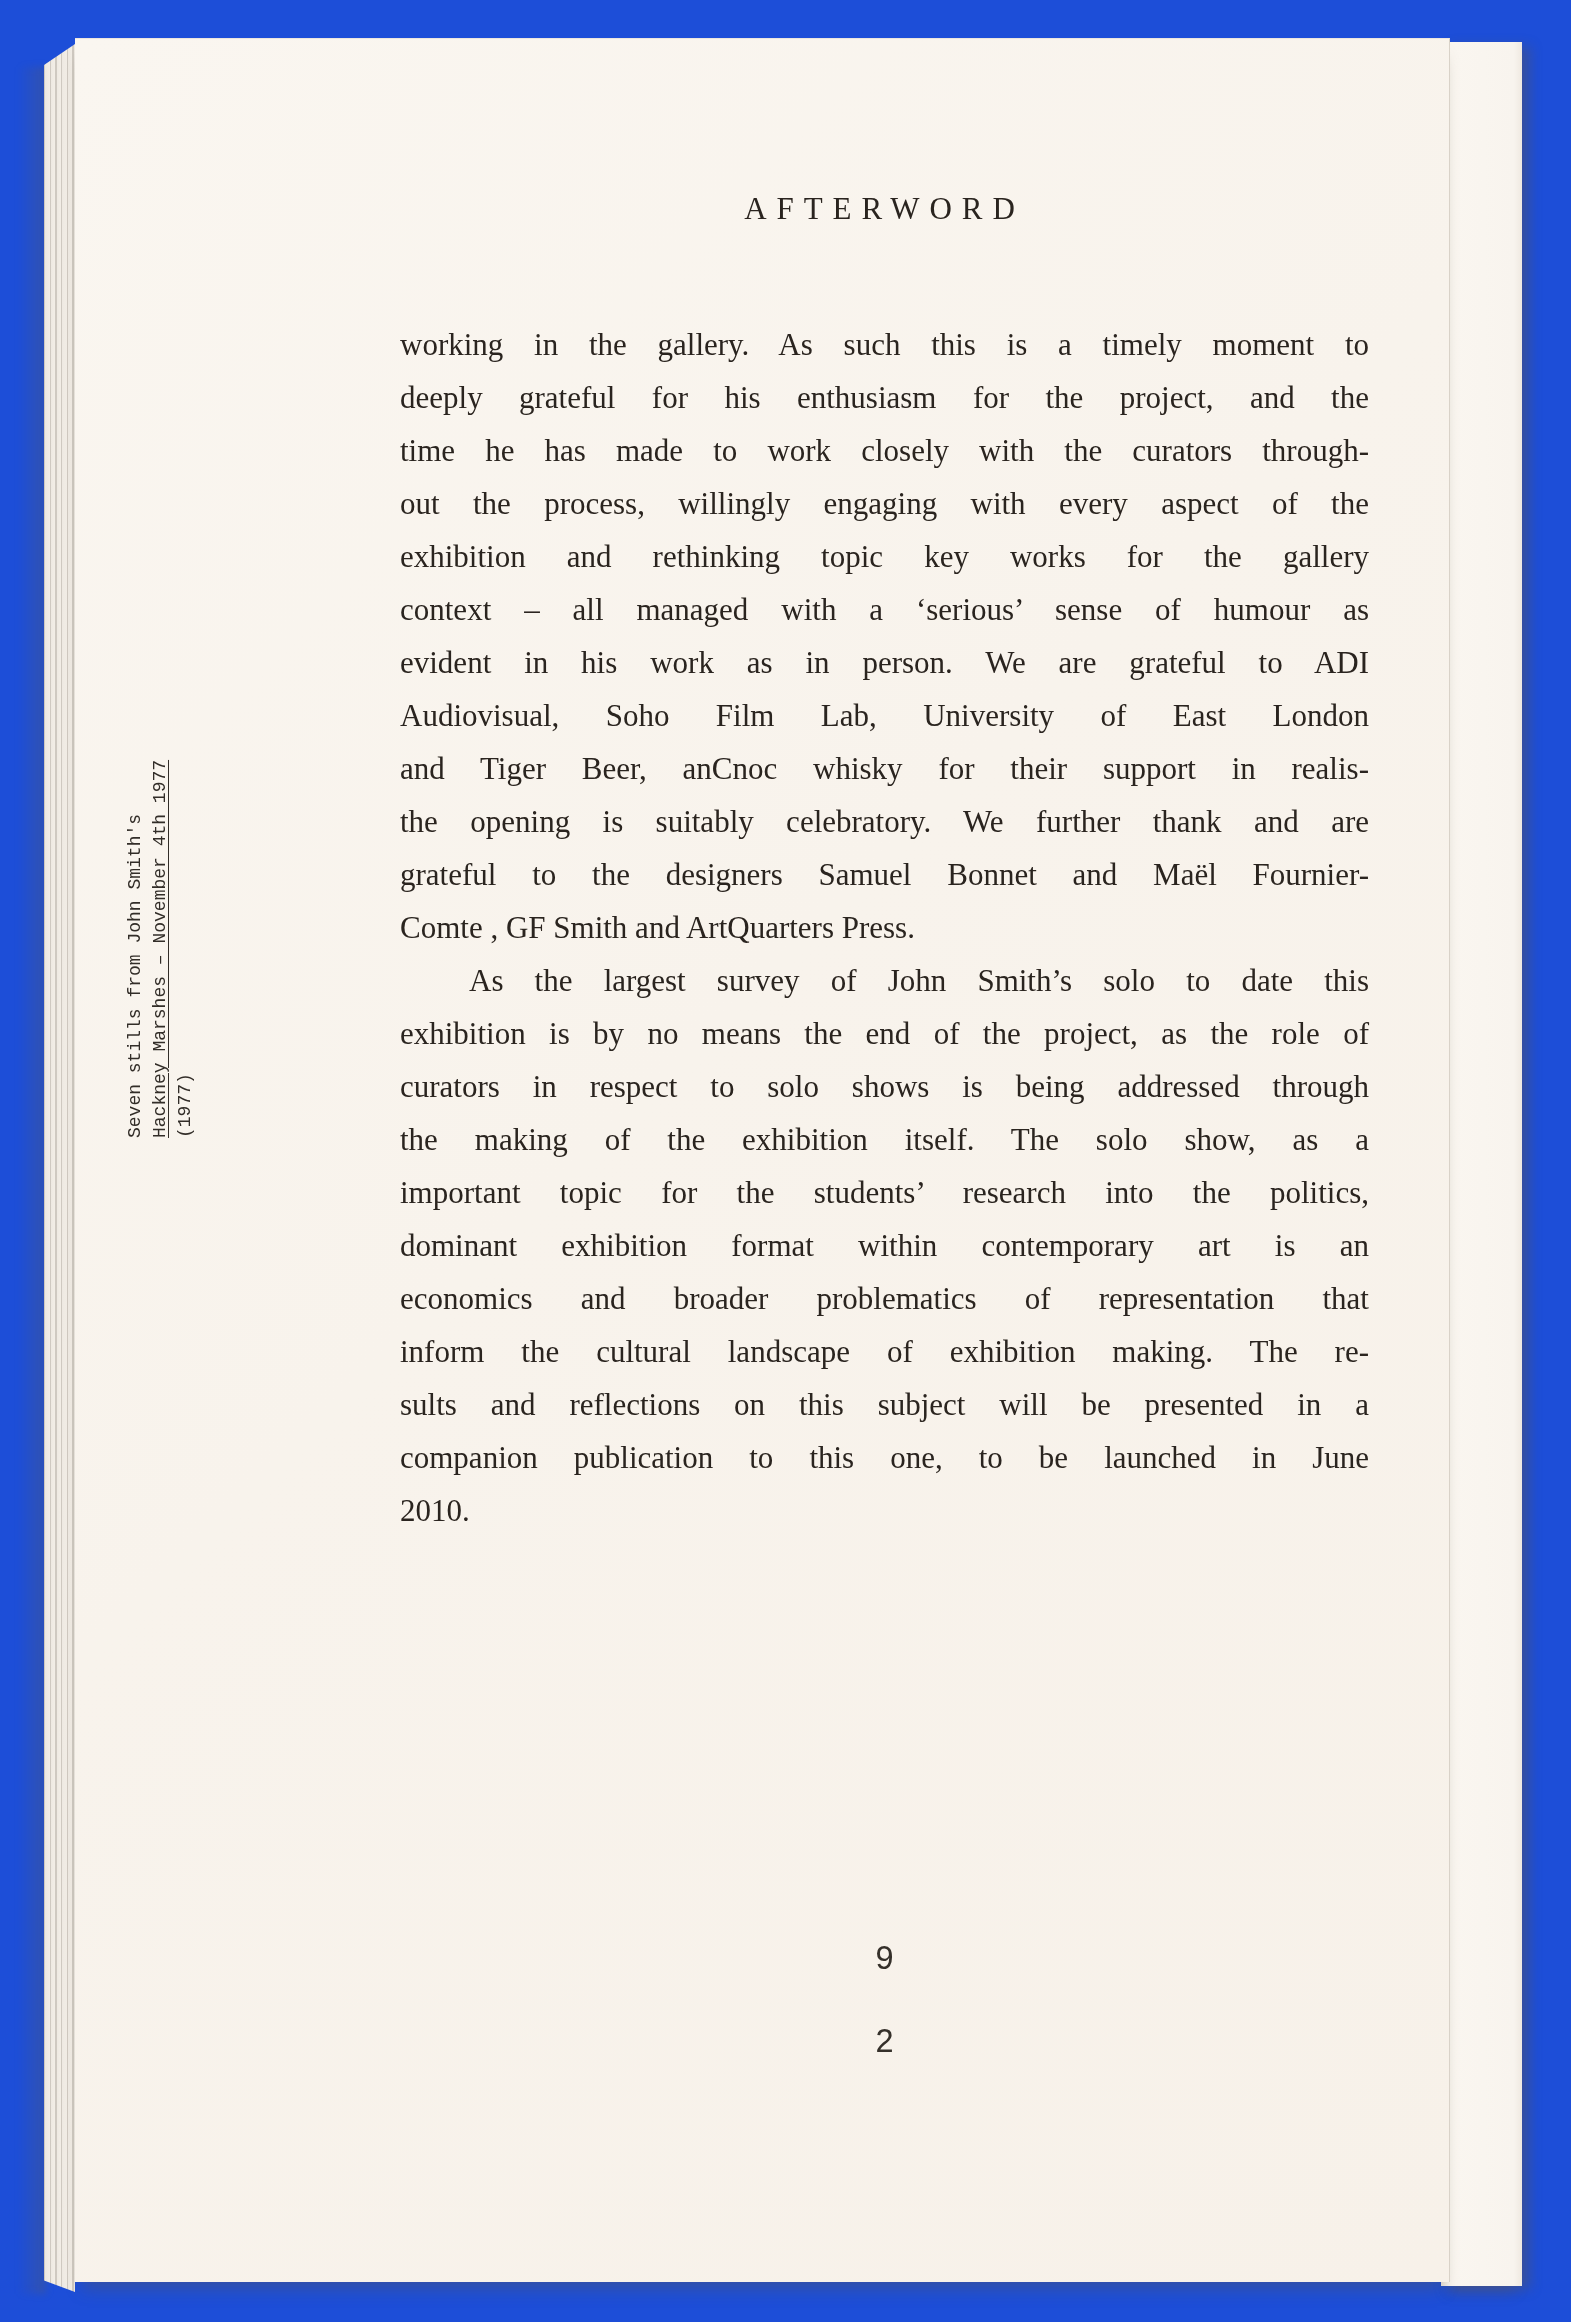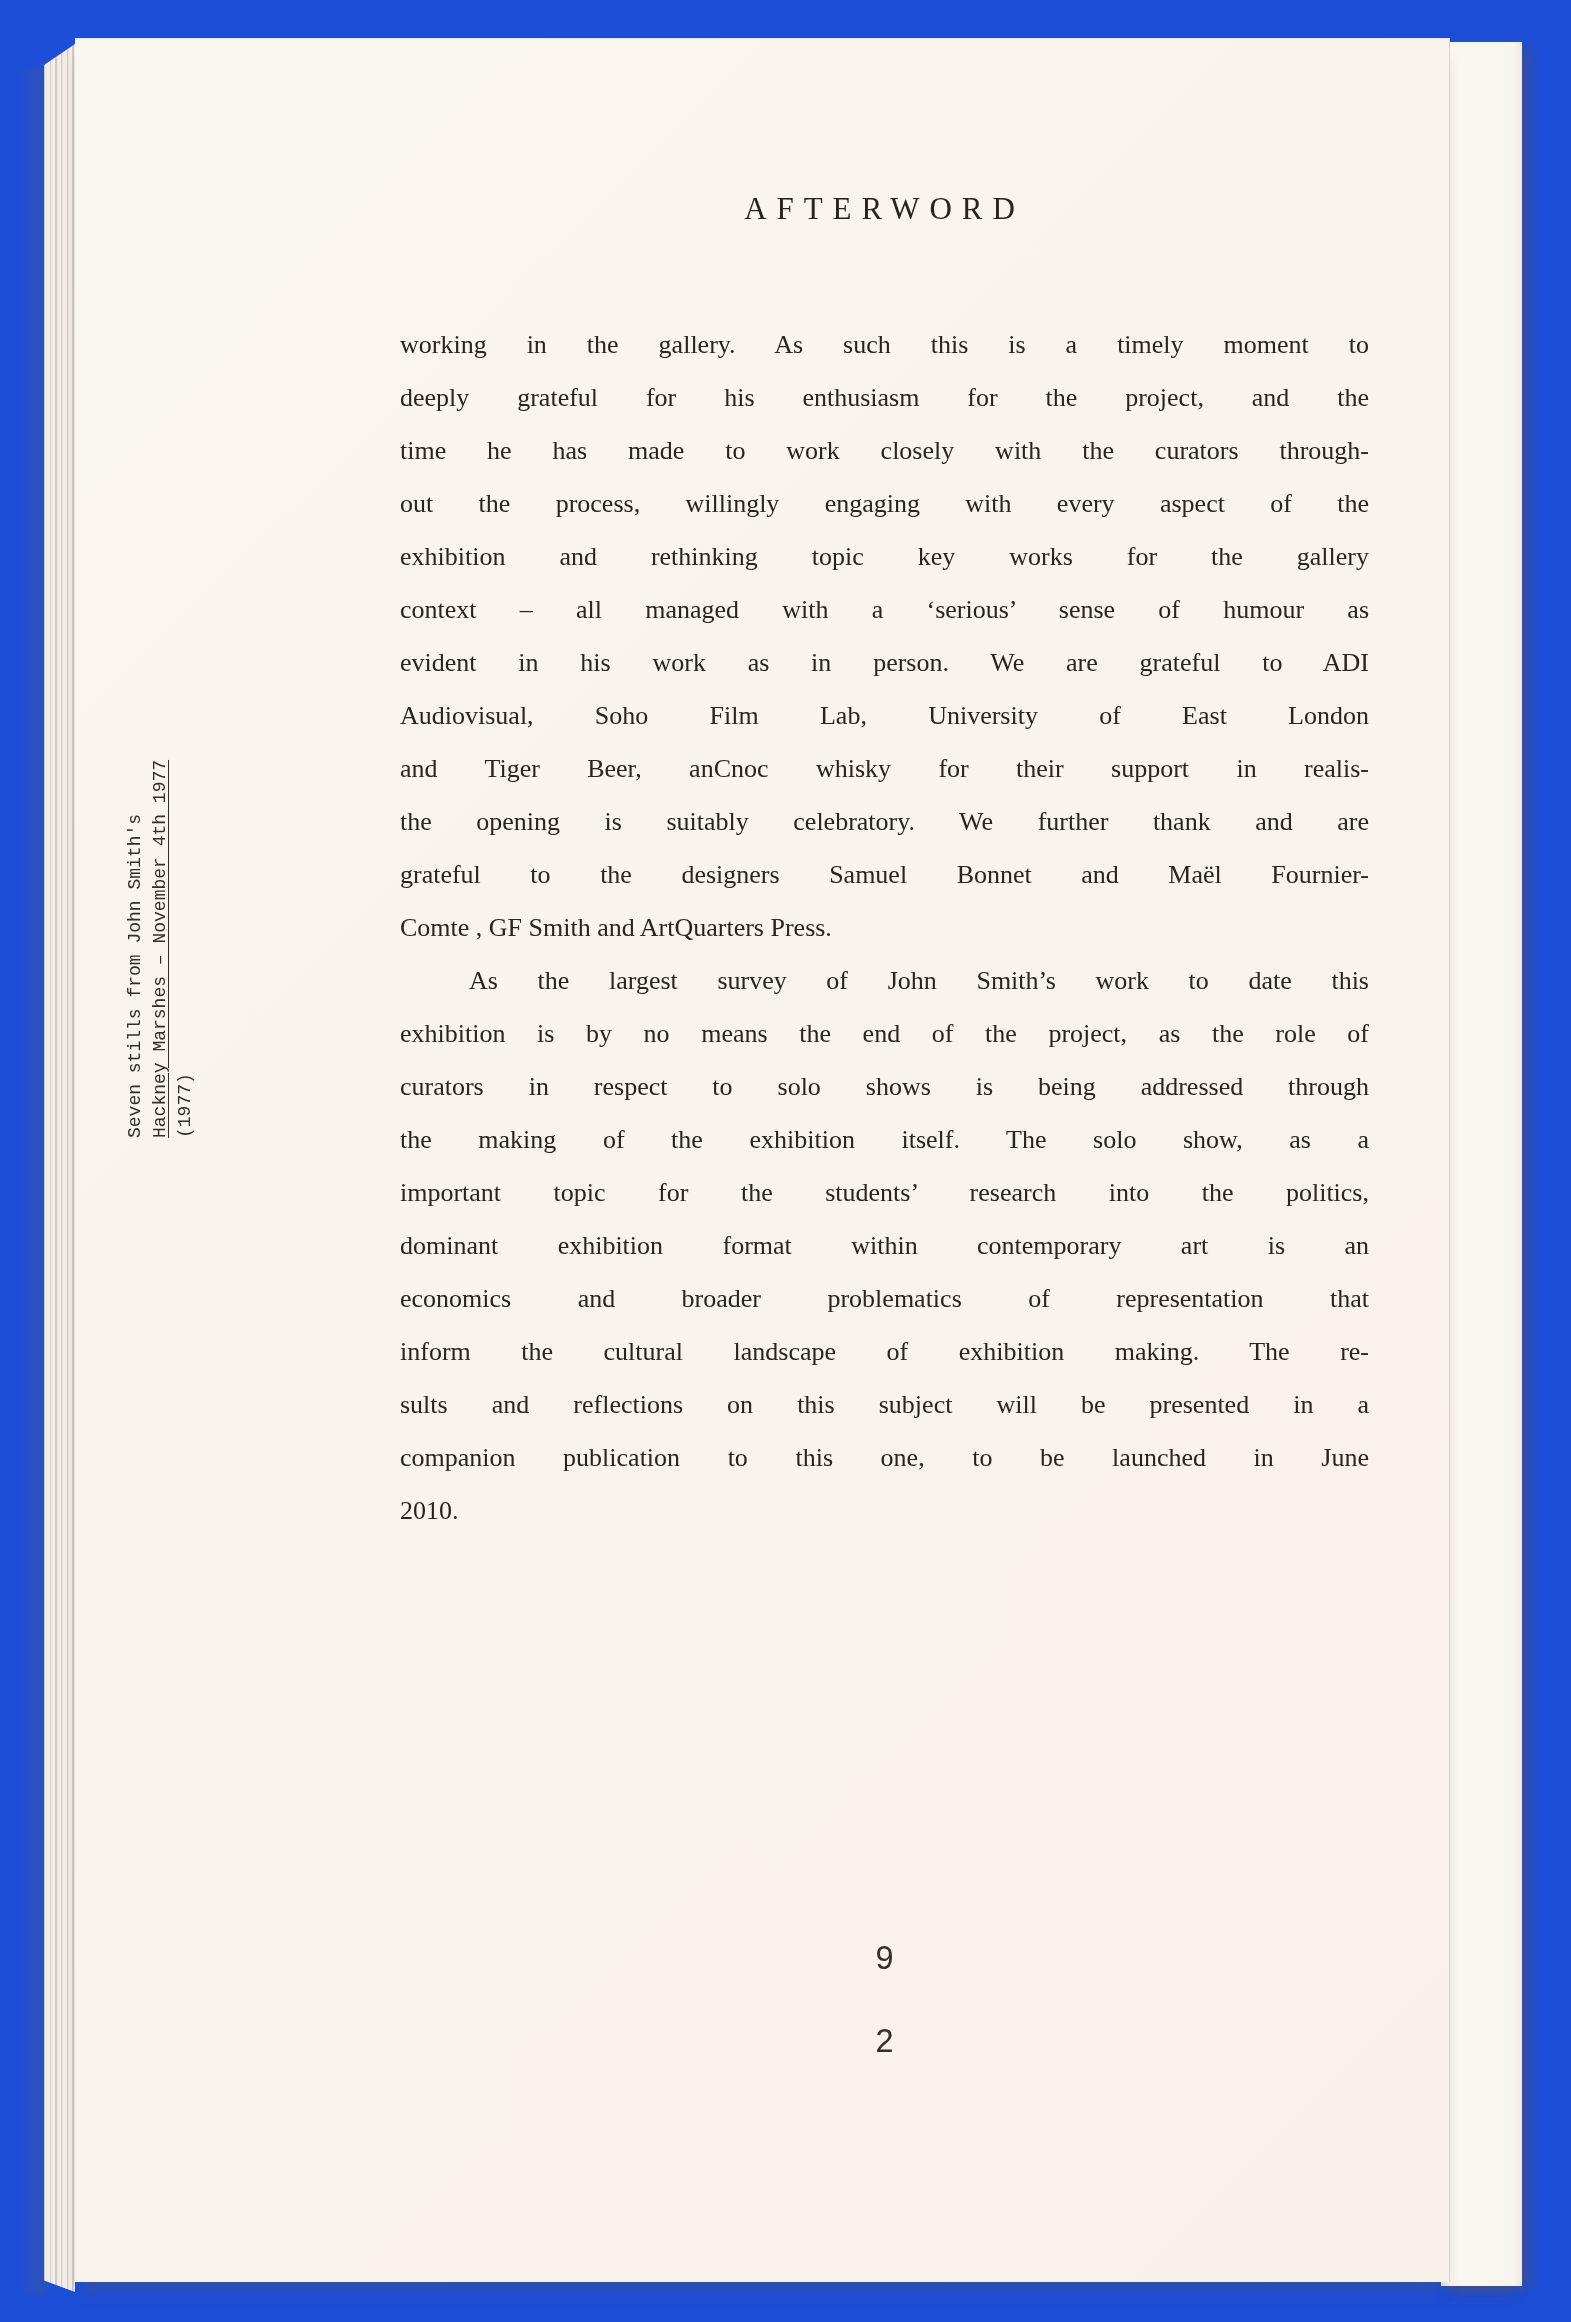--- a/index.html
+++ b/index.html
@@ -41,21 +41,21 @@
   }
   .heading{
     position:absolute;left:325px;top:151px;width:969px;
     text-align:center;
     font-size:31px;line-height:38px;
     letter-spacing:0.32em;
     color:#2a241f;
   }
   .body-text{
     position:absolute;left:325px;top:279px;width:969px;
-    font-size:26px;line-height:53px;
+    font-size:31px;line-height:53px;
     color:#2a241f;
   }
   .body-text .line{
     text-align:justify;
     text-align-last:justify;
     -moz-text-align-last:justify;
     white-space:normal;
   }
   .body-text .line.last{
     text-align-last:left;
@@ -104,21 +104,21 @@
         <div class="line">time he has made to work closely with the curators through-</div>
         <div class="line">out the process, willingly engaging with every aspect of the</div>
         <div class="line">exhibition and rethinking topic key works for the gallery</div>
         <div class="line">context – all managed with a ‘serious’ sense of humour as</div>
         <div class="line">evident in his work as in person. We are grateful to ADI</div>
         <div class="line">Audiovisual, Soho Film Lab, University of East London</div>
         <div class="line">and Tiger Beer, anCnoc whisky for their support in realis-</div>
         <div class="line">the opening is suitably celebratory. We further thank and are</div>
         <div class="line">grateful to the designers Samuel Bonnet and Maël Fournier-</div>
         <div class="line last">Comte , GF Smith and ArtQuarters Press.</div>
-        <div class="line indent">As the largest survey of John Smith’s work to date this</div>
+        <div class="line indent">As the largest survey of John Smith’s solo to date this</div>
         <div class="line">exhibition is by no means the end of the project, as the role of</div>
         <div class="line">curators in respect to solo shows is being addressed through</div>
         <div class="line">the making of the exhibition itself. The solo show, as a</div>
         <div class="line">important topic for the students’ research into the politics,</div>
         <div class="line">dominant exhibition format within contemporary art is an</div>
         <div class="line">economics and broader problematics of representation that</div>
         <div class="line">inform the cultural landscape of exhibition making. The re-</div>
         <div class="line">sults and reflections on this subject will be presented in a</div>
         <div class="line">companion publication to this one, to be launched in June</div>
         <div class="line last">2010.</div>

